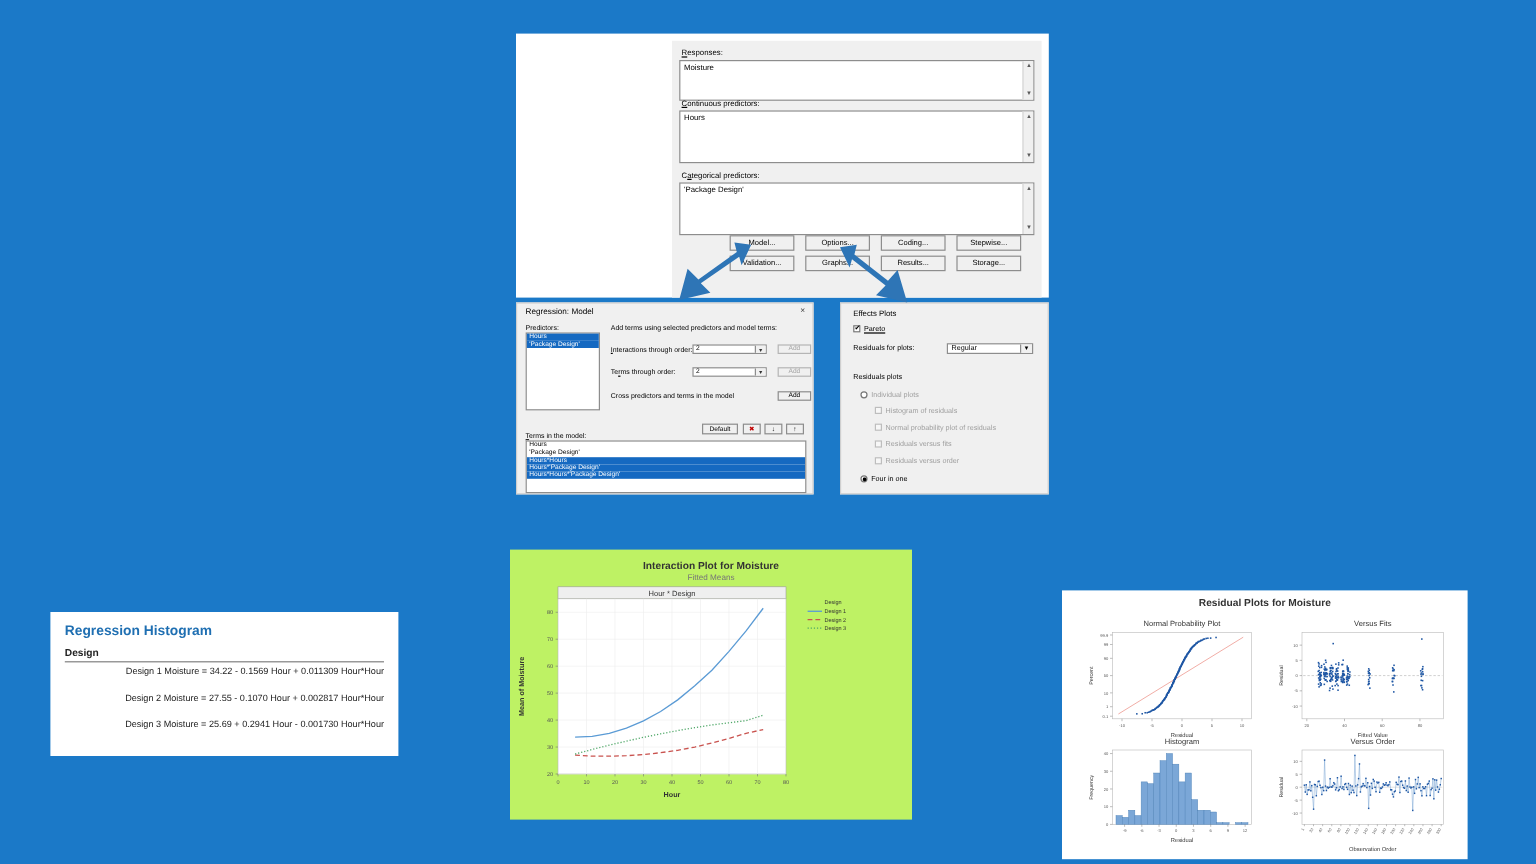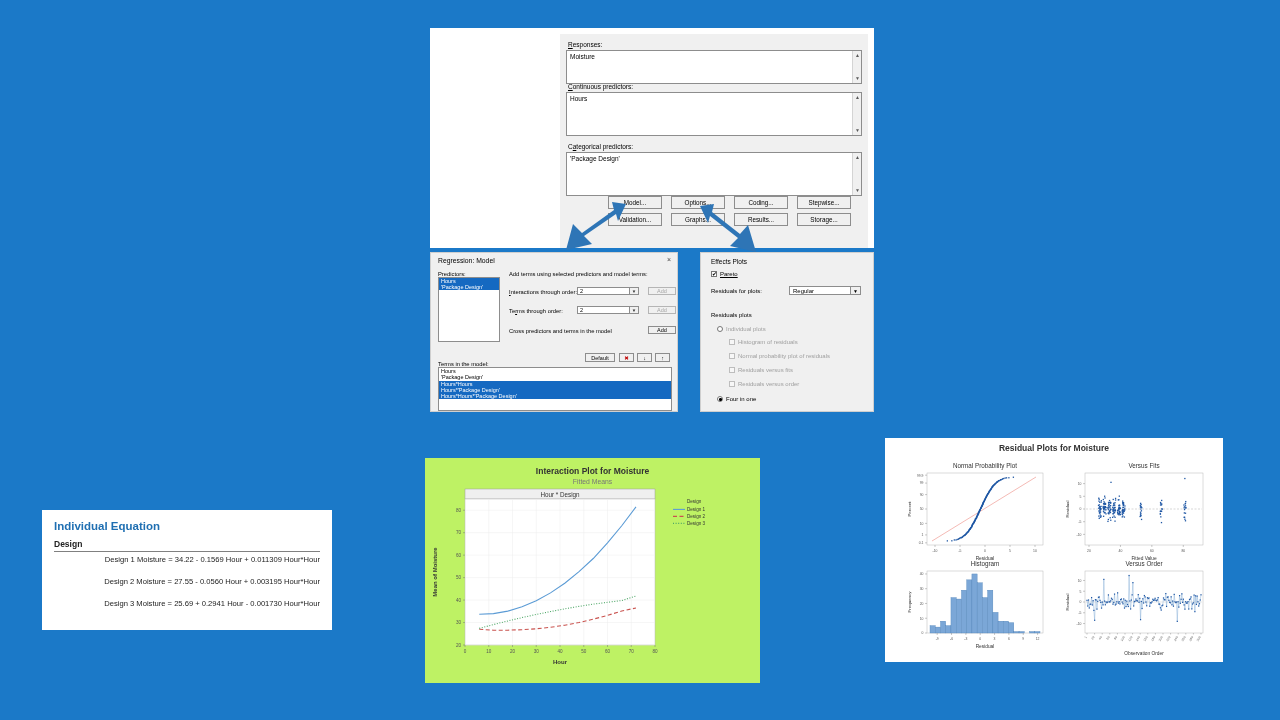--- a/index.html
+++ b/index.html
@@ -159,21 +159,21 @@
   
   #interaction-card {
     position:absolute; left:425px; top:458px; width:335px; height:225px;
     background:#bef264;
   }
   .ip-title { text-align:center; font-size:8.5px; font-weight:bold; color:#333; margin-top:8px; }
   .ip-sub { text-align:center; font-size:6.8px; color:#777; margin-top:2px; }
 
   
   #residual-card {
-    position:absolute; left:885px; top:438px; width:338px; height:224px;
+    position:absolute; left:885px; top:492px; width:338px; height:224px;
     background:#fff;
   }
   .rp-title { text-align:center; font-size:8.5px; font-weight:bold; color:#333; margin-top:5px; }
   .sub-title { font-size:6.3px; fill:#333; text-anchor:middle; }
 </style>
 </head>
 <body>
 
 <div id="minitab-card">
   <div class="mt-dialog-body">
@@ -310,24 +310,24 @@
 </div>
 
 <svg class="arrow-svg" style="left:540px;top:198px;" width="100" height="60">
   <polygon points="86,6 72,4 74,12 42,35 33,26 26,52 52,46 44,38 76,16 78,23" fill="#2e75b6"></polygon>
 </svg>
 <svg class="arrow-svg" style="left:690px;top:200px;" width="70" height="62">
   <polygon points="10,6 24,4 22,12 50,34 58,25 66,52 40,46 48,38 20,16 18,23" fill="#2e75b6"></polygon>
 </svg>
 
 <div id="reg-eq-card">
-  <h2>Individual Equation</h2>
+  <h2>Regression Histogram</h2>
   <div class="design-hd">Design</div>
   <p class="eq">Design 1  Moisture = 34.22 - 0.1569 Hour + 0.011309 Hour*Hour</p>
-  <p class="eq">Design 2  Moisture = 27.55 - 0.0560 Hour + 0.003195 Hour*Hour</p>
+  <p class="eq">Design 2  Moisture = 27.55 - 0.1070 Hour + 0.002817 Hour*Hour</p>
   <p class="eq">Design 3  Moisture = 25.69 + 0.2941 Hour - 0.001730 Hour*Hour</p>
 </div>
 
 <div id="interaction-card">
   <div class="ip-title">Interaction Plot for Moisture</div>
   <div class="ip-sub">Fitted Means</div>
   <svg id="ip-svg" width="335" height="195" style="display:block;">
       <rect x="40" y="4" width="190" height="10" fill="#efefef" stroke="#9a9a9a" stroke-width="0.5"></rect>
       <text x="135" y="11.5" class="sub-title" font-size="5.6" text-anchor="middle" fill="#333">Hour * Design</text>
       <rect x="40" y="14" width="190" height="146" fill="#fff" stroke="#b9b9b9" stroke-width="0.5"></rect>

